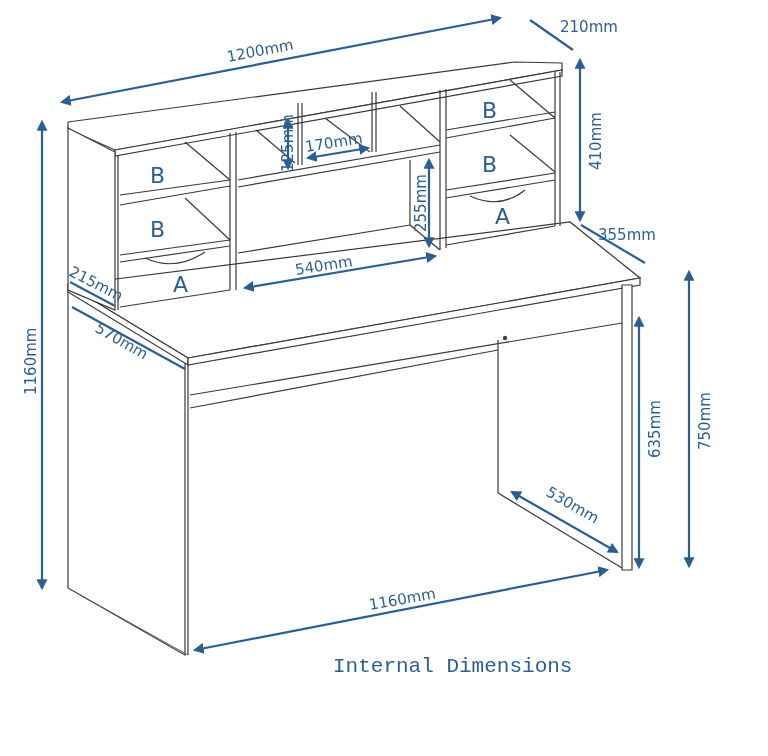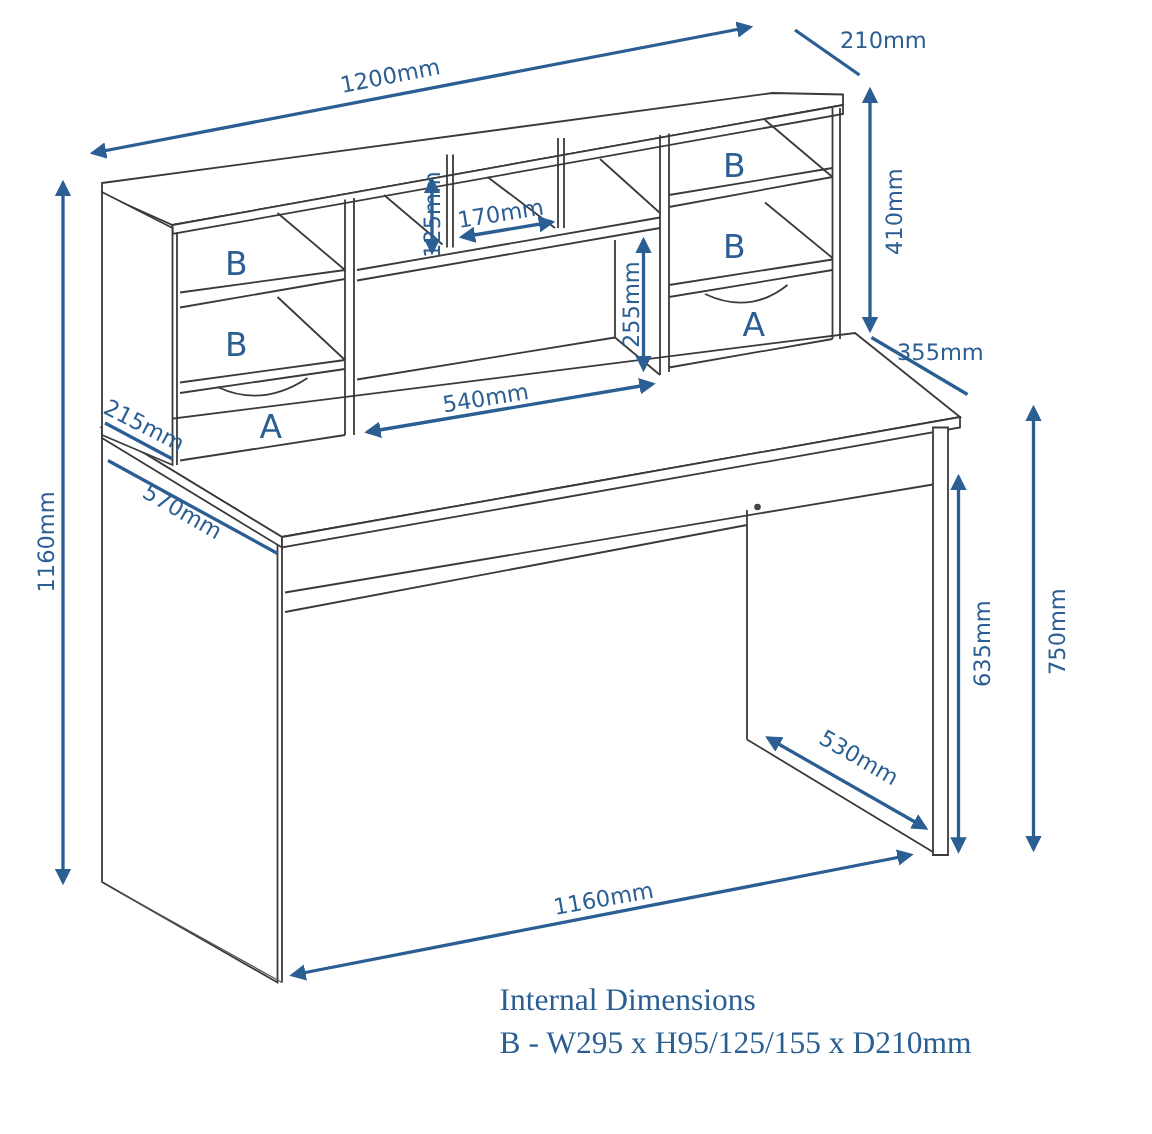--- a/index.html
+++ b/index.html
@@ -4,21 +4,21 @@
   <style>
     html, body { margin: 0; padding: 0; background: #ffffff; }
     body { width: 768px; height: 756px; position: relative; overflow: hidden; font-family: "DejaVu Sans", sans-serif; }
     #diagram { position: absolute; left: 0; top: 0; width: 768px; height: 756px; }
     .ln { stroke: #3a3a3a; stroke-width: 1.2; fill: none; }
     .ln-thin { stroke: #555; stroke-width: 0.9; fill: none; }
     .panel { fill: #ffffff; stroke: #3a3a3a; stroke-width: 1.2; }
     .dim { stroke: #2b5f93; stroke-width: 2.2; fill: none; }
     .dimtxt { fill: #2b5f93; font-family: "DejaVu Sans", sans-serif; font-size: 15px; }
     .cell { fill: #2b5f93; font-family: "DejaVu Sans", sans-serif; font-size: 22px; }
-    .legend { position: absolute; left: 333px; top: 652px; color: #2b5f93; font-family: Liberation Serif, serif; font-size: 21px; line-height: 29px; }
+    .legend { position: absolute; left: 333px; top: 652px; color: #2b5f93; font-family: Liberation Mono, monospace; font-size: 21px; line-height: 29px; }
     .legend div { white-space: nowrap; }
   </style>
 </head>
 <body>
 
 <svg id="diagram" viewBox="0 0 768 756" xmlns="http://www.w3.org/2000/svg">
   <defs>
     <marker id="ah" viewBox="0 0 10 10" refX="8" refY="5" markerWidth="5" markerHeight="5" orient="auto-start-reverse">
       <path d="M0,0 L10,5 L0,10 z" fill="#2b5f93"></path>
     </marker>
@@ -131,14 +131,13 @@
     <text class="cell" x="150" y="237">B</text>
     <text class="cell" x="173" y="292">A</text>
     <text class="cell" x="482" y="118">B</text>
     <text class="cell" x="482" y="172">B</text>
     <text class="cell" x="495" y="224">A</text>
   </g>
 </svg>
 
 <div class="legend">
   <div>Internal Dimensions</div>
-  <div>B - W295 x H95/125/155 x D210mm</div>
 </div>
 
 </body></html>

